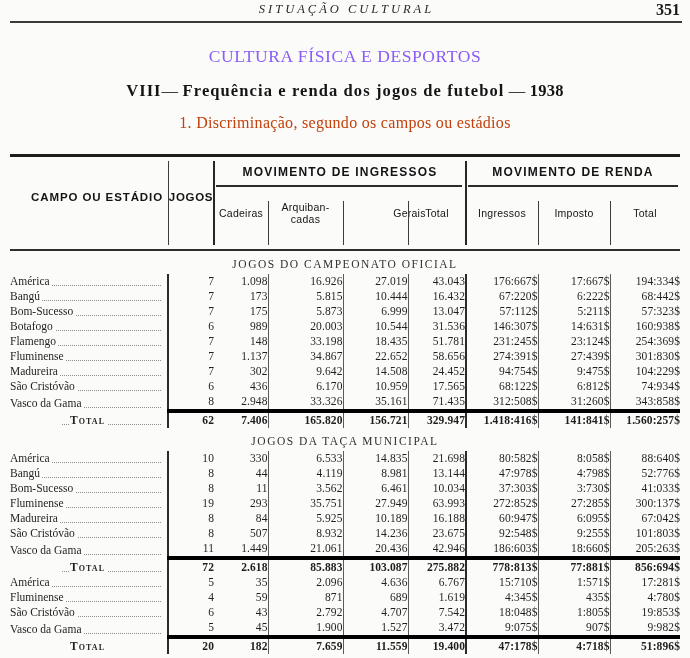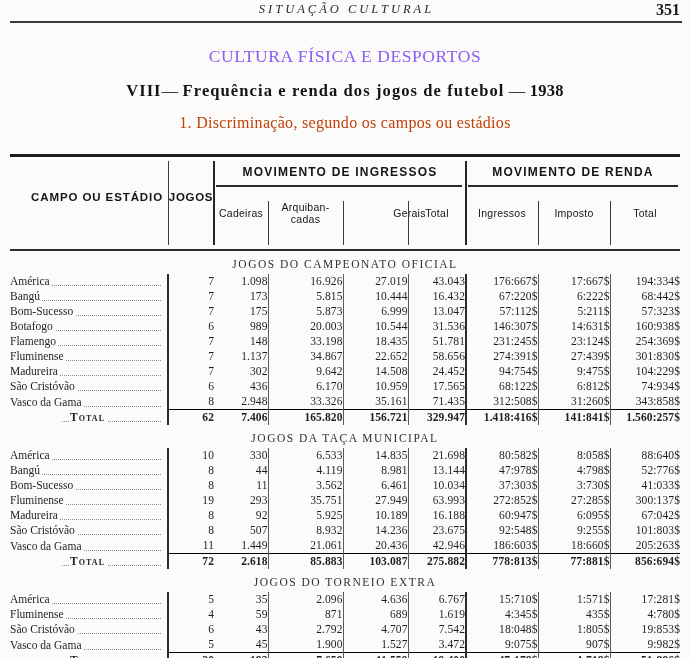--- a/index.html
+++ b/index.html
@@ -193,21 +193,21 @@
   td.sep-l { border-left: 1px solid #5a5a5a; }
   td.sep-major { border-left: 2px solid #2b2b2b; }
 
   tr.totalrow td { font-weight: bold; }
   tr.totalrow td.lbl {
     text-align: center;
     padding-left: 0;
     font-variant: small-caps;
     letter-spacing: 1.1px;
   }
-  tr.totalrow td.num { border-top: 1px solid #000000; }
+  tr.totalrow td.num { border-top: 4px solid #000000; }
   tr.totalrow td.lbl .leader { left: 52px; }
 
   .secblock { position: relative; }
 </style>
 </head>
 <body>
 
 <div class="page">
 
   <div class="runhead">
@@ -441,21 +441,21 @@
                 <td class="num sep-l">35.751</td>
                 <td class="num sep-l">27.949</td>
                 <td class="num sep-l">63.993</td>
                 <td class="num sep-major">272:852$</td>
                 <td class="num sep-l">27:285$</td>
                 <td class="num sep-l">300:137$</td>
               </tr>
               <tr>
                 <td class="lbl"><span class="leader"></span><span class="nm">Madureira</span></td>
                 <td class="num sep-major">8</td>
-                <td class="num ">92</td>
+                <td class="num ">84</td>
                 <td class="num sep-l">5.925</td>
                 <td class="num sep-l">10.189</td>
                 <td class="num sep-l">16.188</td>
                 <td class="num sep-major">60:947$</td>
                 <td class="num sep-l">6:095$</td>
                 <td class="num sep-l">67:042$</td>
               </tr>
               <tr>
                 <td class="lbl"><span class="leader"></span><span class="nm">São Cristóvão</span></td>
                 <td class="num sep-major">8</td>
@@ -486,21 +486,20 @@
                 <td class="num sep-l">103.087</td>
                 <td class="num sep-l">275.882</td>
                 <td class="num sep-major">778:813$</td>
                 <td class="num sep-l">77:881$</td>
                 <td class="num sep-l">856:694$</td>
               </tr>
             </tbody>
           </table>
         </div>
         <div class="secblock">
-          <div class="secttitle">JOGOS DO TORNEIO EXTRA</div>
           <table class="body">
             <colgroup>
               <col class="c-campo">
               <col class="c-jogos">
               <col class="c-cad">
               <col class="c-arq">
               <col class="c-ger">
               <col class="c-tot">
               <col class="c-ing">
               <col class="c-imp">

